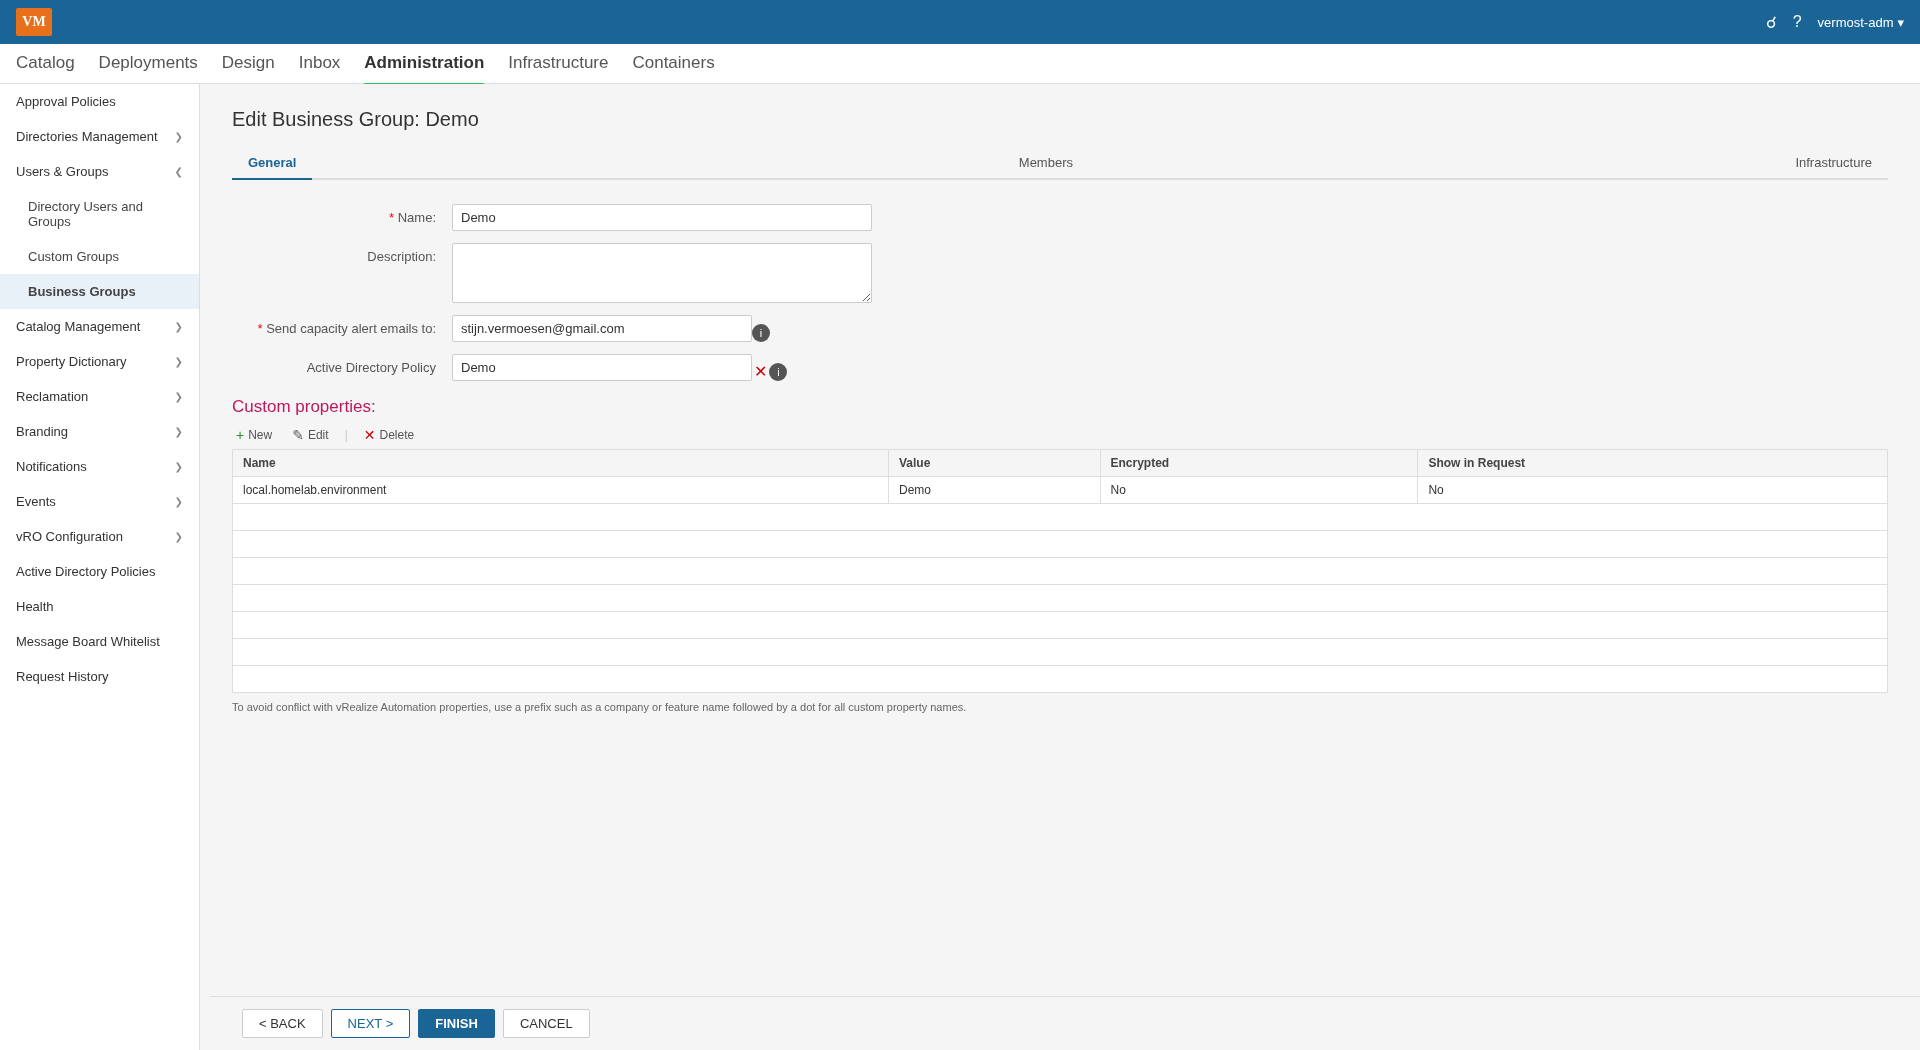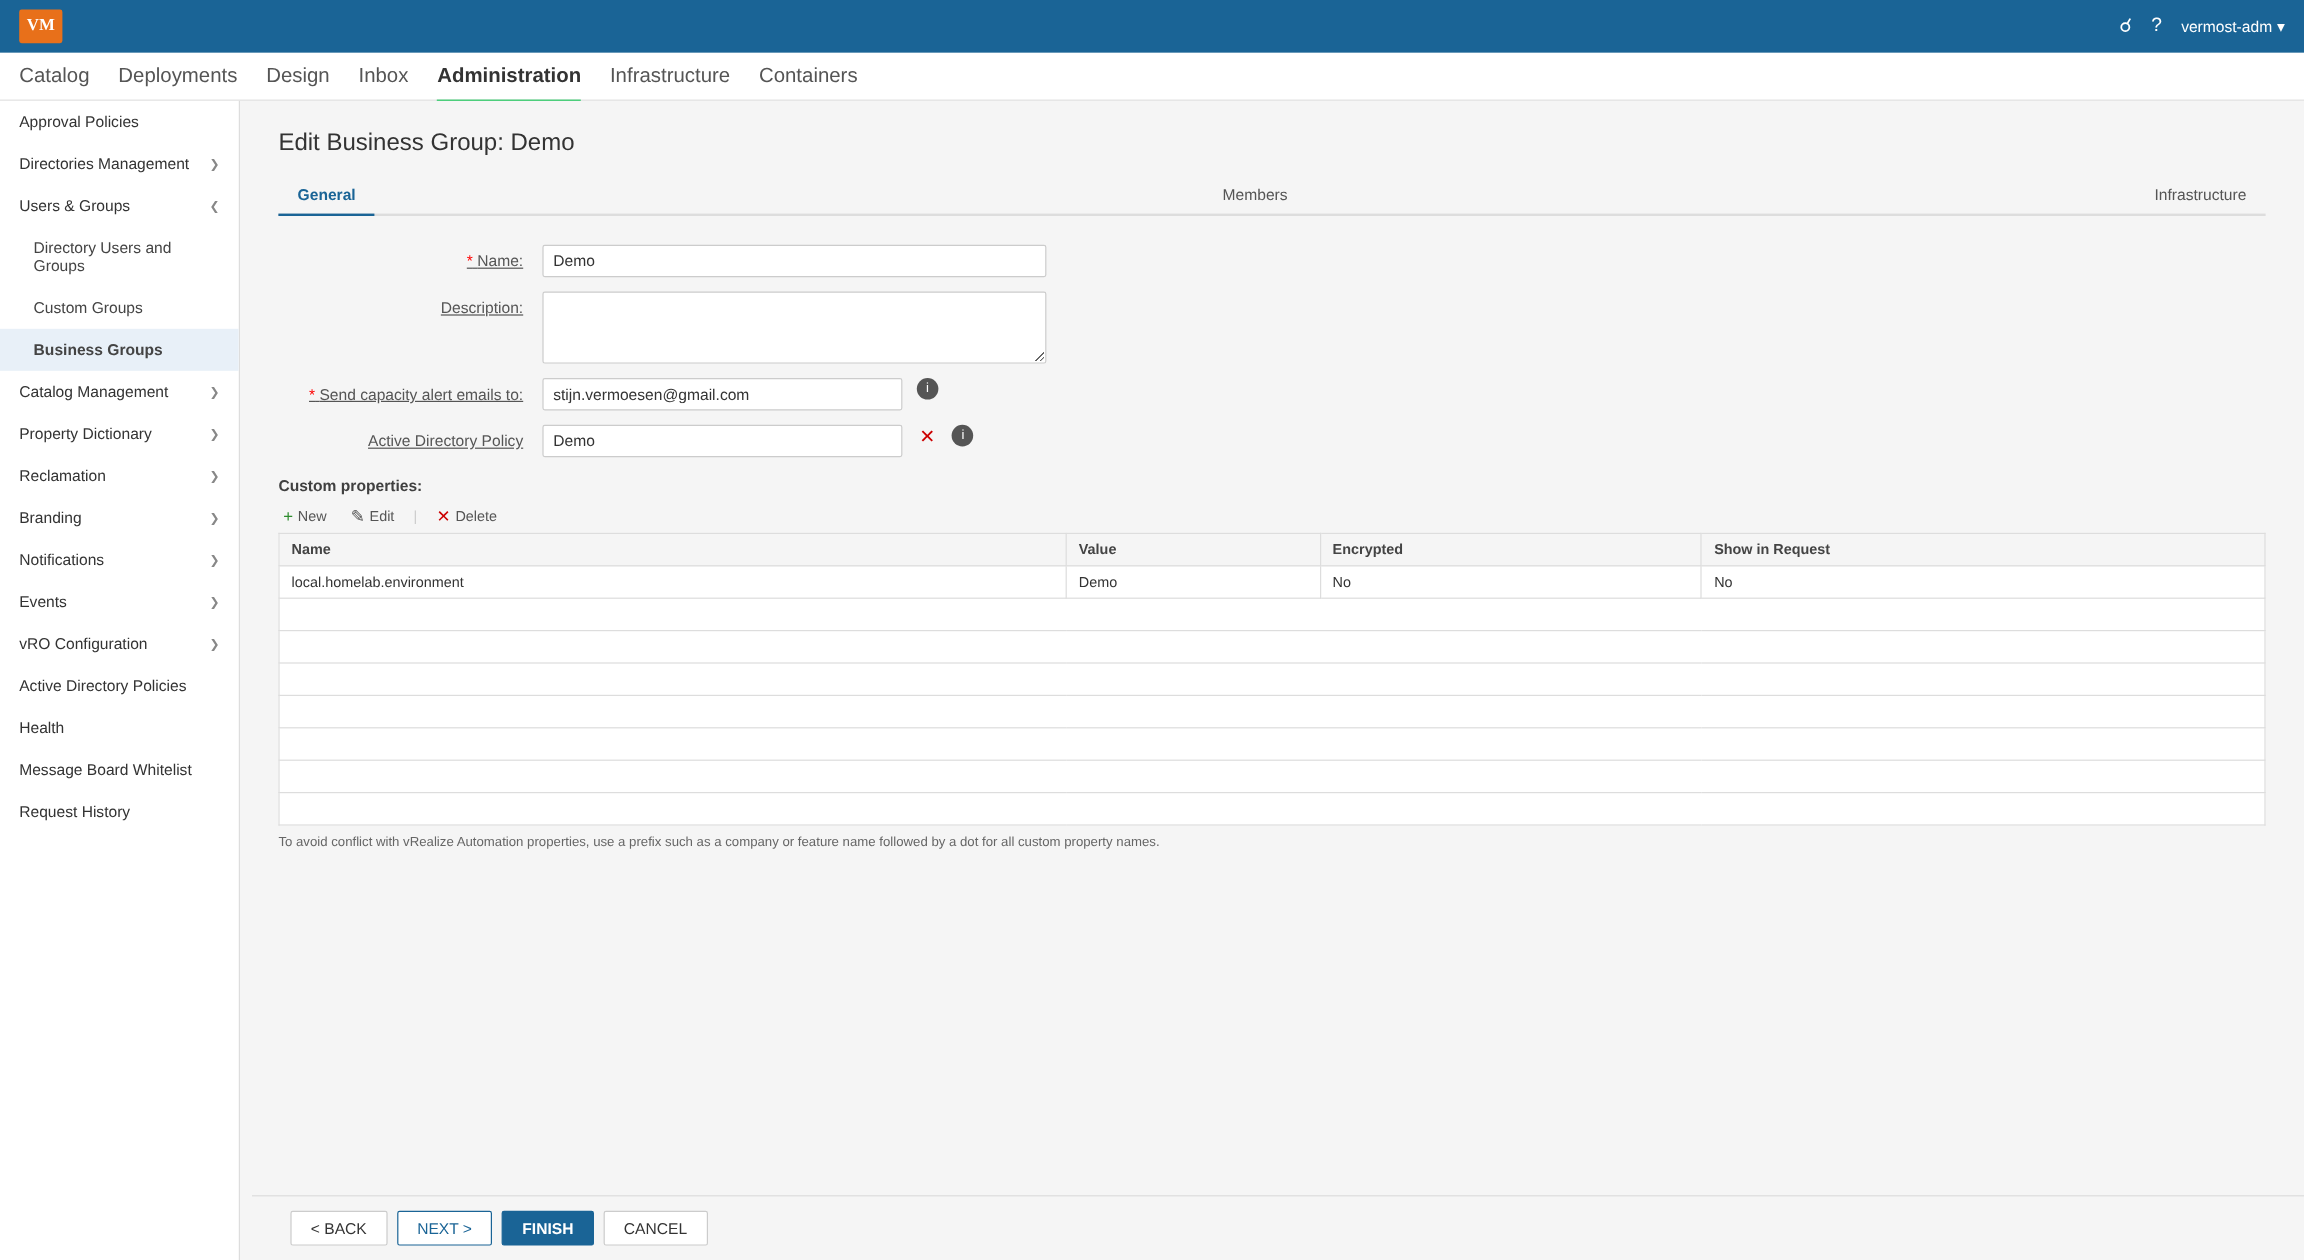--- a/index.html
+++ b/index.html
@@ -119,21 +119,20 @@
       margin-bottom: 12px;
     }
     .form-label {
       width: 220px;
       text-align: right;
       padding-right: 16px;
       padding-top: 6px;
       color: #555;
       font-size: 13px;
       flex-shrink: 0;
-      text-decoration: underline;
     }
     .form-label .required { color: red; }
     .form-input {
       flex: 1;
       max-width: 420px;
       padding: 5px 8px;
       border: 1px solid #ccc;
       border-radius: 2px;
       font-size: 13px;
       color: #333;
@@ -143,41 +142,41 @@
       flex: 1;
       max-width: 420px;
       height: 60px;
       padding: 5px 8px;
       border: 1px solid #ccc;
       border-radius: 2px;
       font-size: 13px;
       resize: vertical;
       outline: none;
     }
-    .form-field-wrap { display: flex; align-items: flex-start; gap: 12px; }
+    .form-field-wrap { display: flex; align-items: flex-end; gap: 0; }
     .info-icon {
       width: 18px; height: 18px;
       background: #555;
       border-radius: 50%;
       color: white;
       font-size: 11px;
       display: flex; align-items: center; justify-content: center;
       cursor: pointer;
     }
     .clear-btn {
       color: #c00;
       font-size: 16px;
       cursor: pointer;
       border: none;
       background: none;
       padding: 0 2px;
     }
 
     
-    .section-title { font-size: 13px; color: #404040; margin-bottom: 8px; font-weight: bold; }
+    .section-title { font-size: 17px; color: #be185d; margin-bottom: 8px; font-weight: normal; }
     .toolbar {
       display: flex;
       align-items: center;
       gap: 12px;
       margin-bottom: 4px;
     }
     .toolbar-btn {
       display: flex; align-items: center; gap: 4px;
       font-size: 12px;
       color: #555;

